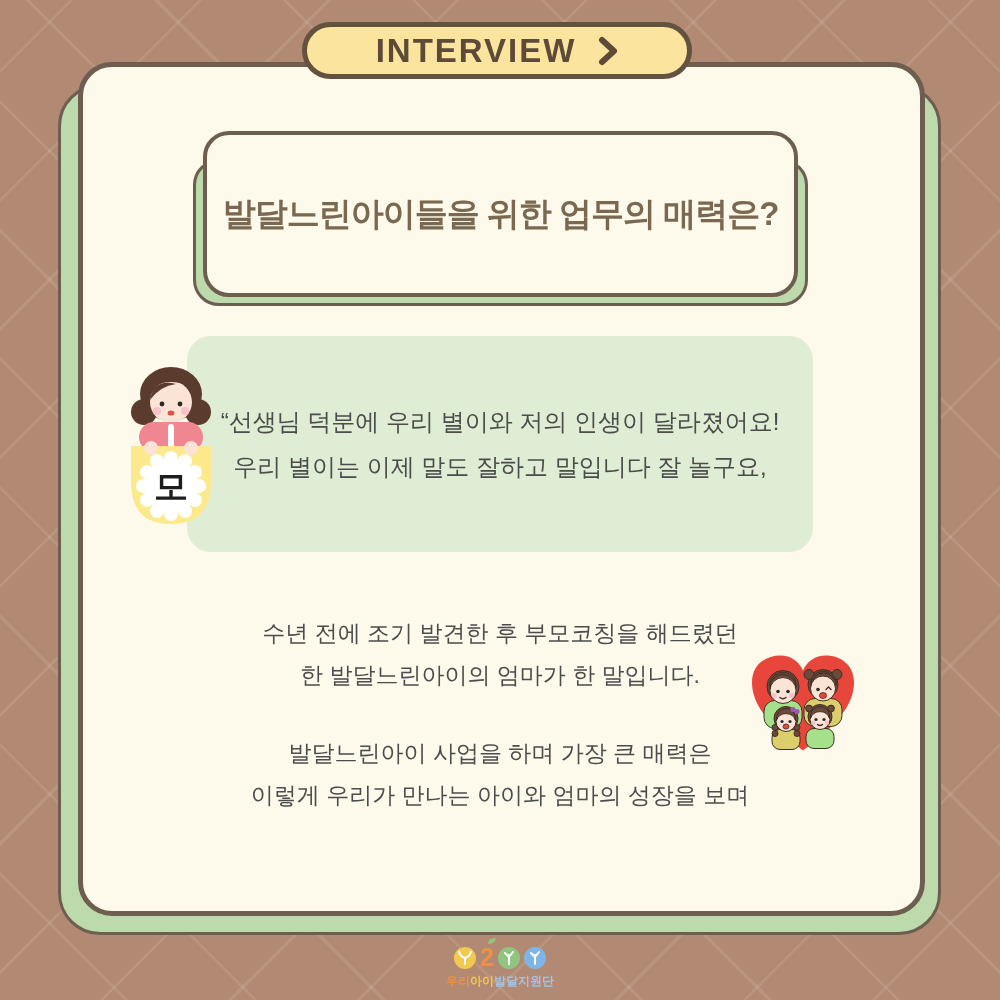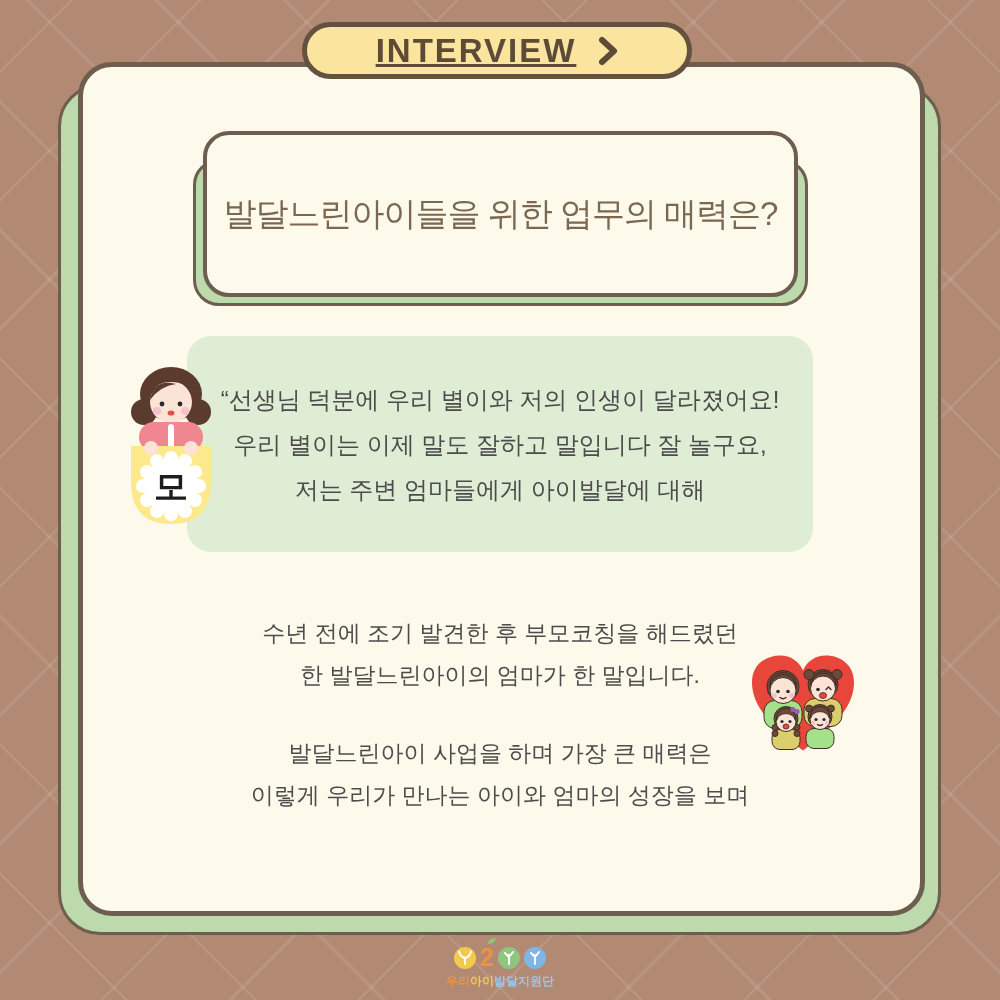--- a/index.html
+++ b/index.html
@@ -23,30 +23,30 @@
   }
   
   .main-back{position:absolute;left:58px;top:84px;width:883px;height:851px;
     background:var(--green);border:3px solid var(--ink);border-radius:42px;}
   .main-card{position:absolute;left:78px;top:62px;width:847px;height:854px;
     background:var(--cream);border:5px solid var(--ink);border-radius:34px;}
   
   .pill{position:absolute;left:302px;top:22px;width:390px;height:57px;
     background:var(--pill-yellow);border:5px solid var(--ink-dark);border-radius:32px;
     display:flex;align-items:center;justify-content:center;gap:22px;cursor:pointer;}
-  .pill-label{font-size:33px;font-weight:800;letter-spacing:2px;color:var(--pill-text);text-decoration:underline;}
+  .pill-label{font-size:33px;font-weight:800;letter-spacing:2px;color:var(--pill-text);}
   .pill-chevron{display:flex;align-items:center;}
   .pill-chevron svg{stroke:var(--pill-text);}
   
   .title-back{position:absolute;left:193px;top:159px;width:615px;height:147px;
     background:var(--green);border:3px solid var(--ink);border-radius:26px;}
   .title-box{position:absolute;left:203px;top:131px;width:595px;height:166px;
     background:var(--cream);border:4px solid var(--ink);border-radius:26px;
     display:flex;align-items:center;justify-content:center;}
-  .title-text{font-size:33px;font-weight:400;letter-spacing:-1px;color:var(--title-text);
+  .title-text{font-size:33px;font-weight:700;letter-spacing:-1px;color:var(--title-text);
     text-align:center;padding:0 14px;}
   
   .quote-box{position:absolute;left:187px;top:336px;width:626px;height:216px;
     background:var(--quote-green);border-radius:24px;
     display:flex;flex-direction:column;align-items:center;justify-content:center;}
   .quote-line{font-size:24px;line-height:45px;color:var(--body-text);text-align:center;
     font-weight:500;white-space:nowrap;}
   
   .avatar{position:absolute;left:124px;top:360px;width:94px;height:168px;}
   .av-hair{fill:var(--hair);} .av-skin{fill:var(--skin);} .av-pink{fill:var(--pink);}
@@ -95,21 +95,20 @@
   </div>
 
   <div class="title-back"></div>
   <div class="title-box">
     <div class="title-text">발달느린아이들을 위한 업무의 매력은?</div>
   </div>
 
   <div class="quote-box">
     <div class="quote-line">“선생님 덕분에 우리 별이와 저의 인생이 달라졌어요!</div>
     <div class="quote-line">우리 별이는 이제 말도 잘하고 말입니다 잘 놀구요,</div>
-    <div class="quote-line">저는 주변 엄마들에게 아이발달에 대해</div>
   </div>
 
   <div class="avatar">
     <svg width="94" height="168" viewBox="0 0 94 168">
 
       <ellipse class="av-hair" cx="47" cy="34" rx="31" ry="27"></ellipse>
       <circle class="av-hair" cx="20" cy="52" r="13"></circle>
       <circle class="av-hair" cx="74" cy="52" r="13"></circle>
 
       <circle class="av-skin" cx="47" cy="42" r="21"></circle>

